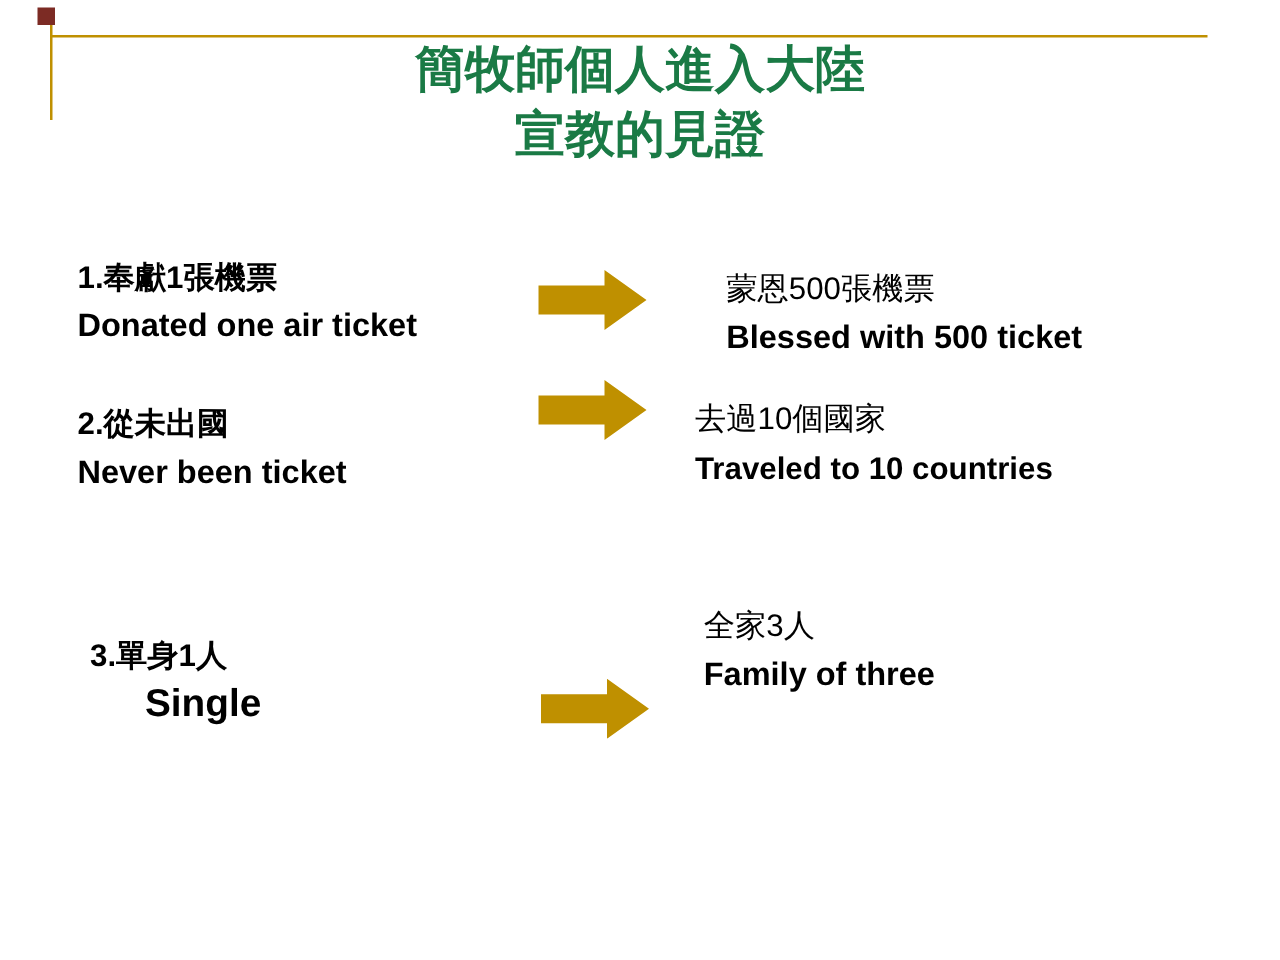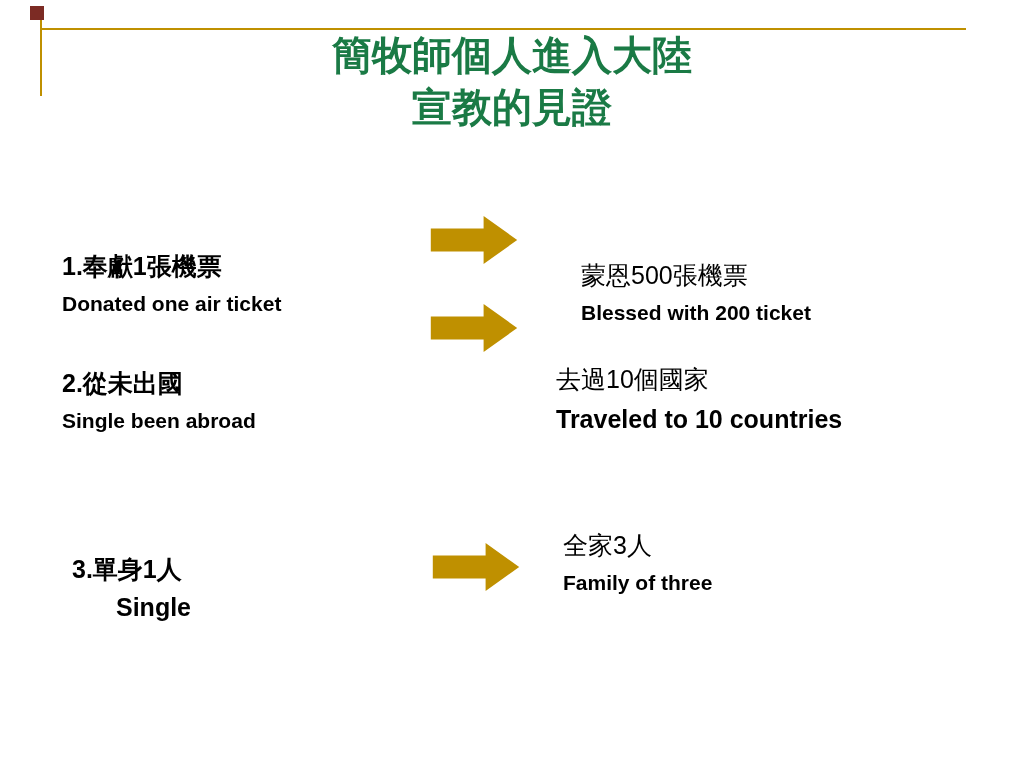--- a/index.html
+++ b/index.html
@@ -23,32 +23,32 @@
     position:absolute;left:0;top:30px;width:100%;
     text-align:center;
     color:#1a7a45;
     font-weight:bold;
     font-size:40px;
     line-height:52px;
     font-family:"Liberation Serif","DejaVu Serif",serif;
   }
 
   
-  .block{position:absolute;white-space:nowrap;margin-top:44px;}
+  .block{position:absolute;white-space:nowrap;}
   .zh{font-size:25px;line-height:38px;}
   .zh.bold{font-weight:bold;}
-  .en{font-size:21px;line-height:38px;font-weight:bold;}
+  .en{font-size:26px;line-height:38px;font-weight:bold;}
   .en.big{font-size:25px;line-height:42px;}
 
   .r1l{left:62px;top:203px;}
   .r1r{left:581px;top:212px;}
   .r2l{left:62px;top:320px;}
   .r2r{left:556px;top:316px;}
   .r3l{left:72px;top:506px;}
-  .r3l .en{padding-left:44px;font-size:25px;}
+  .r3l .en{padding-left:44px;font-size:31px;}
   .r3r{left:563px;top:482px;}
 
   
   .arrow{position:absolute;width:88px;height:48px;display:block;}
   .a1{left:430px;top:216px;}
   .a2{left:430px;top:304px;}
   .a3{left:432px;top:543px;}
 </style>
 </head>
 <body>
@@ -67,26 +67,26 @@
 
   <div class="block r1l">
     <div class="zh bold">1.奉獻1張機票</div>
     <div class="en">Donated one air ticket</div>
   </div>
   <svg class="arrow a1" viewBox="0 0 90 50">
     <polygon points="0,13 55,13 55,0 90,25 55,50 55,37 0,37" fill="#bf9000"></polygon>
   </svg>
   <div class="block r1r">
     <div class="zh">蒙恩500張機票</div>
-    <div class="en">Blessed with 200 ticket</div>
+    <div class="en">Blessed with 500 ticket</div>
   </div>
 
   <div class="block r2l">
     <div class="zh bold">2.從未出國</div>
-    <div class="en">Single been abroad</div>
+    <div class="en">Never been ticket</div>
   </div>
   <svg class="arrow a2" viewBox="0 0 90 50">
     <polygon points="0,13 55,13 55,0 90,25 55,50 55,37 0,37" fill="#bf9000"></polygon>
   </svg>
   <div class="block r2r">
     <div class="zh">去過10個國家</div>
     <div class="en big">Traveled to 10 countries</div>
   </div>
 
   <div class="block r3l">

